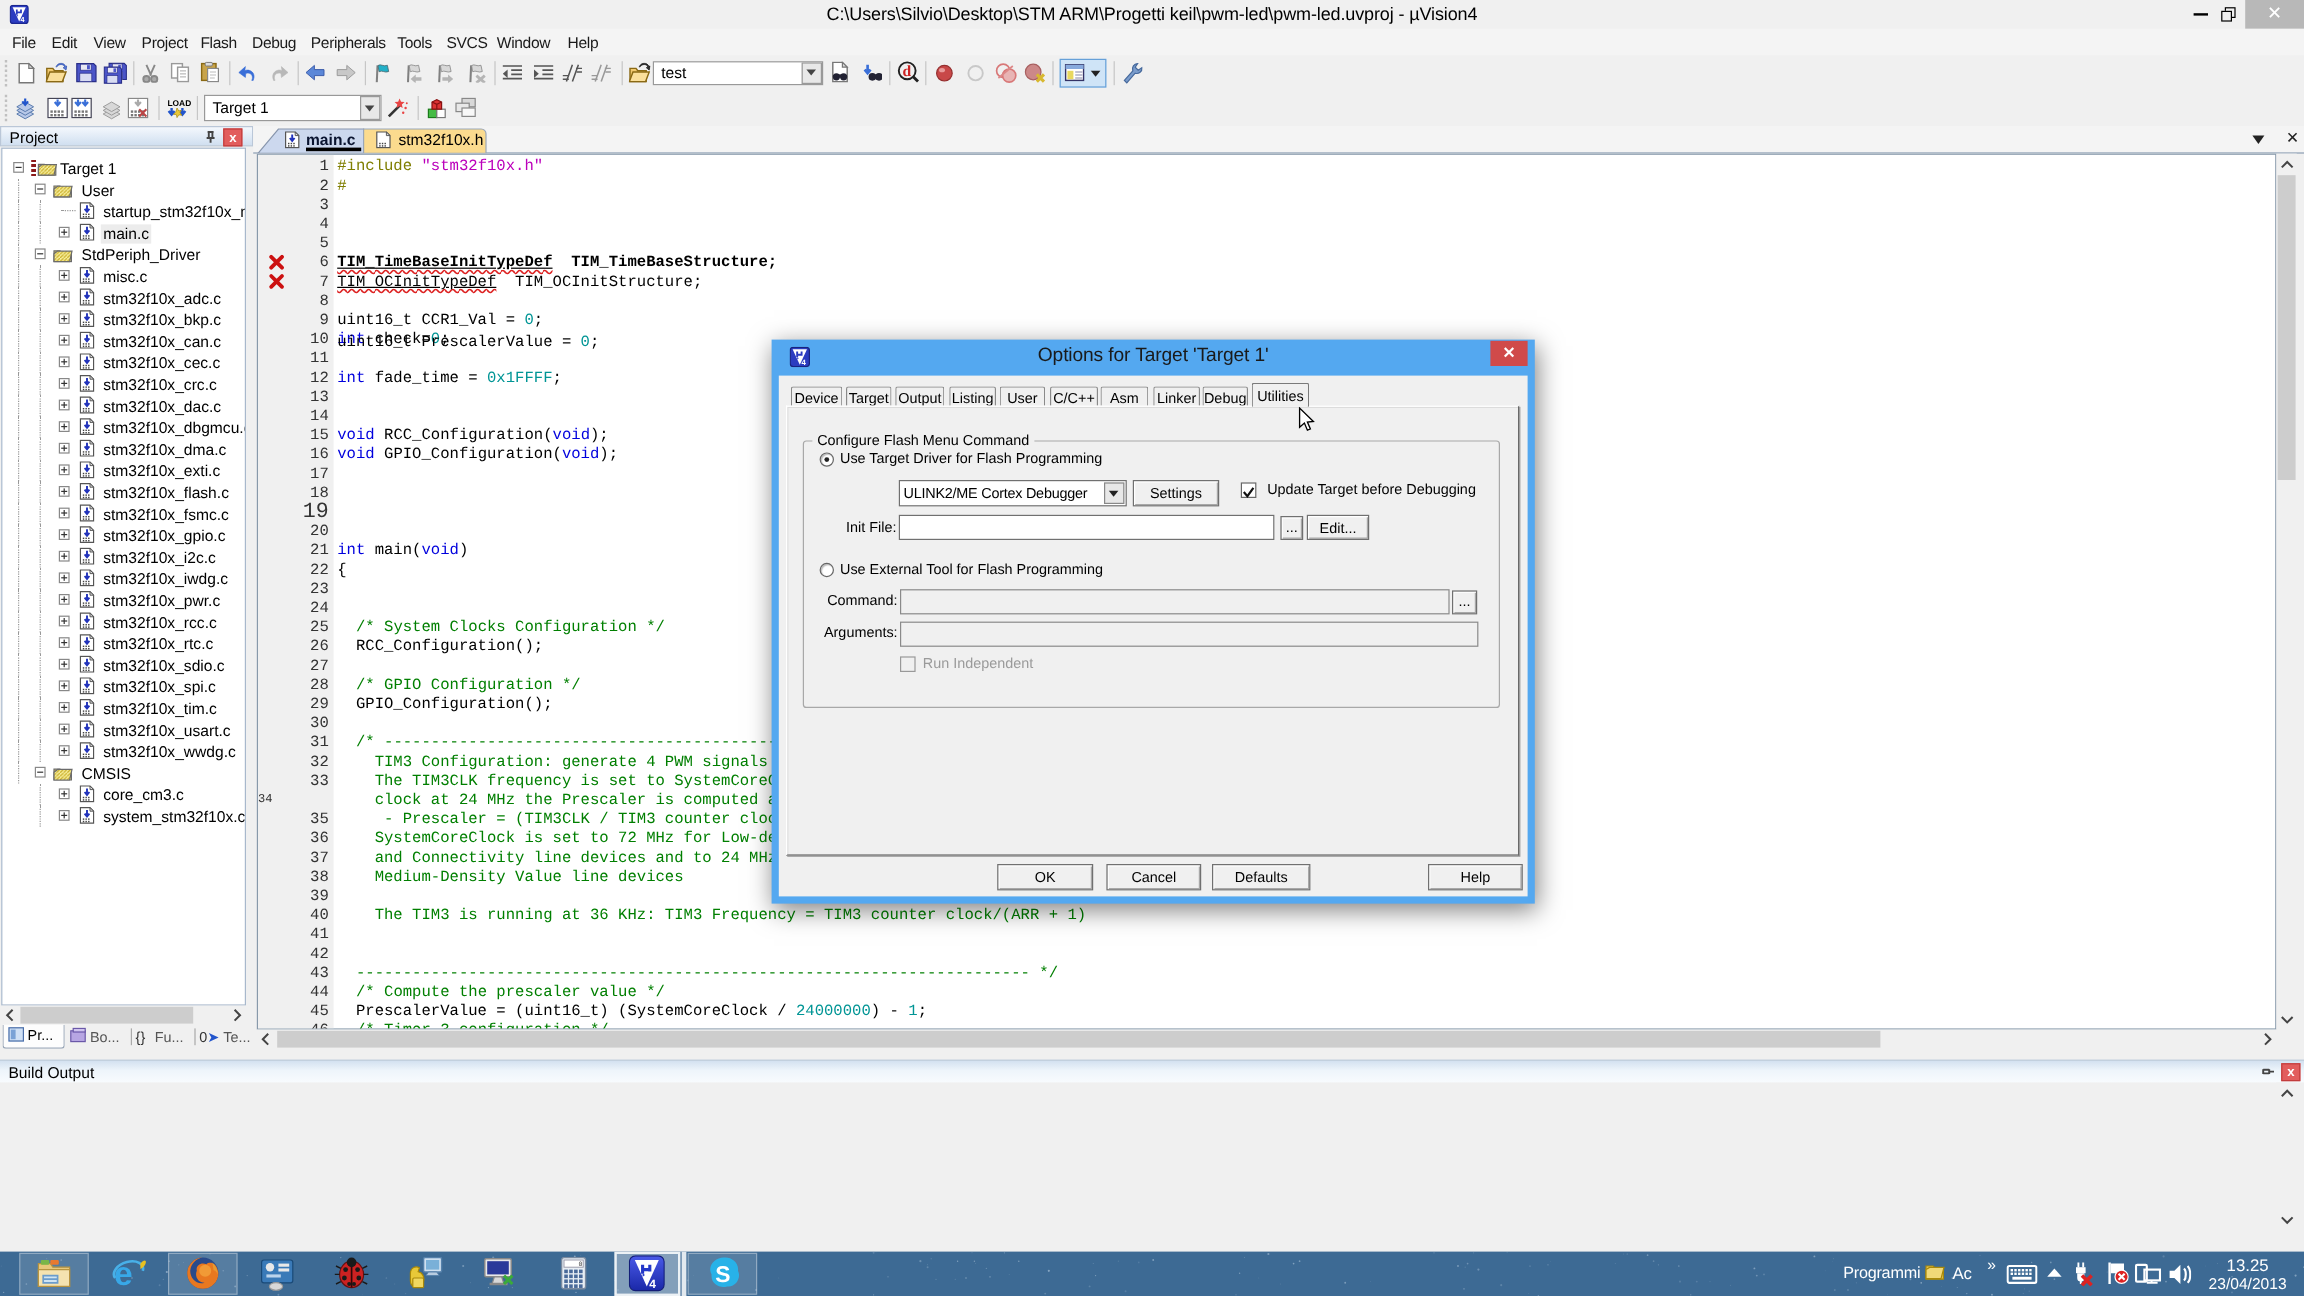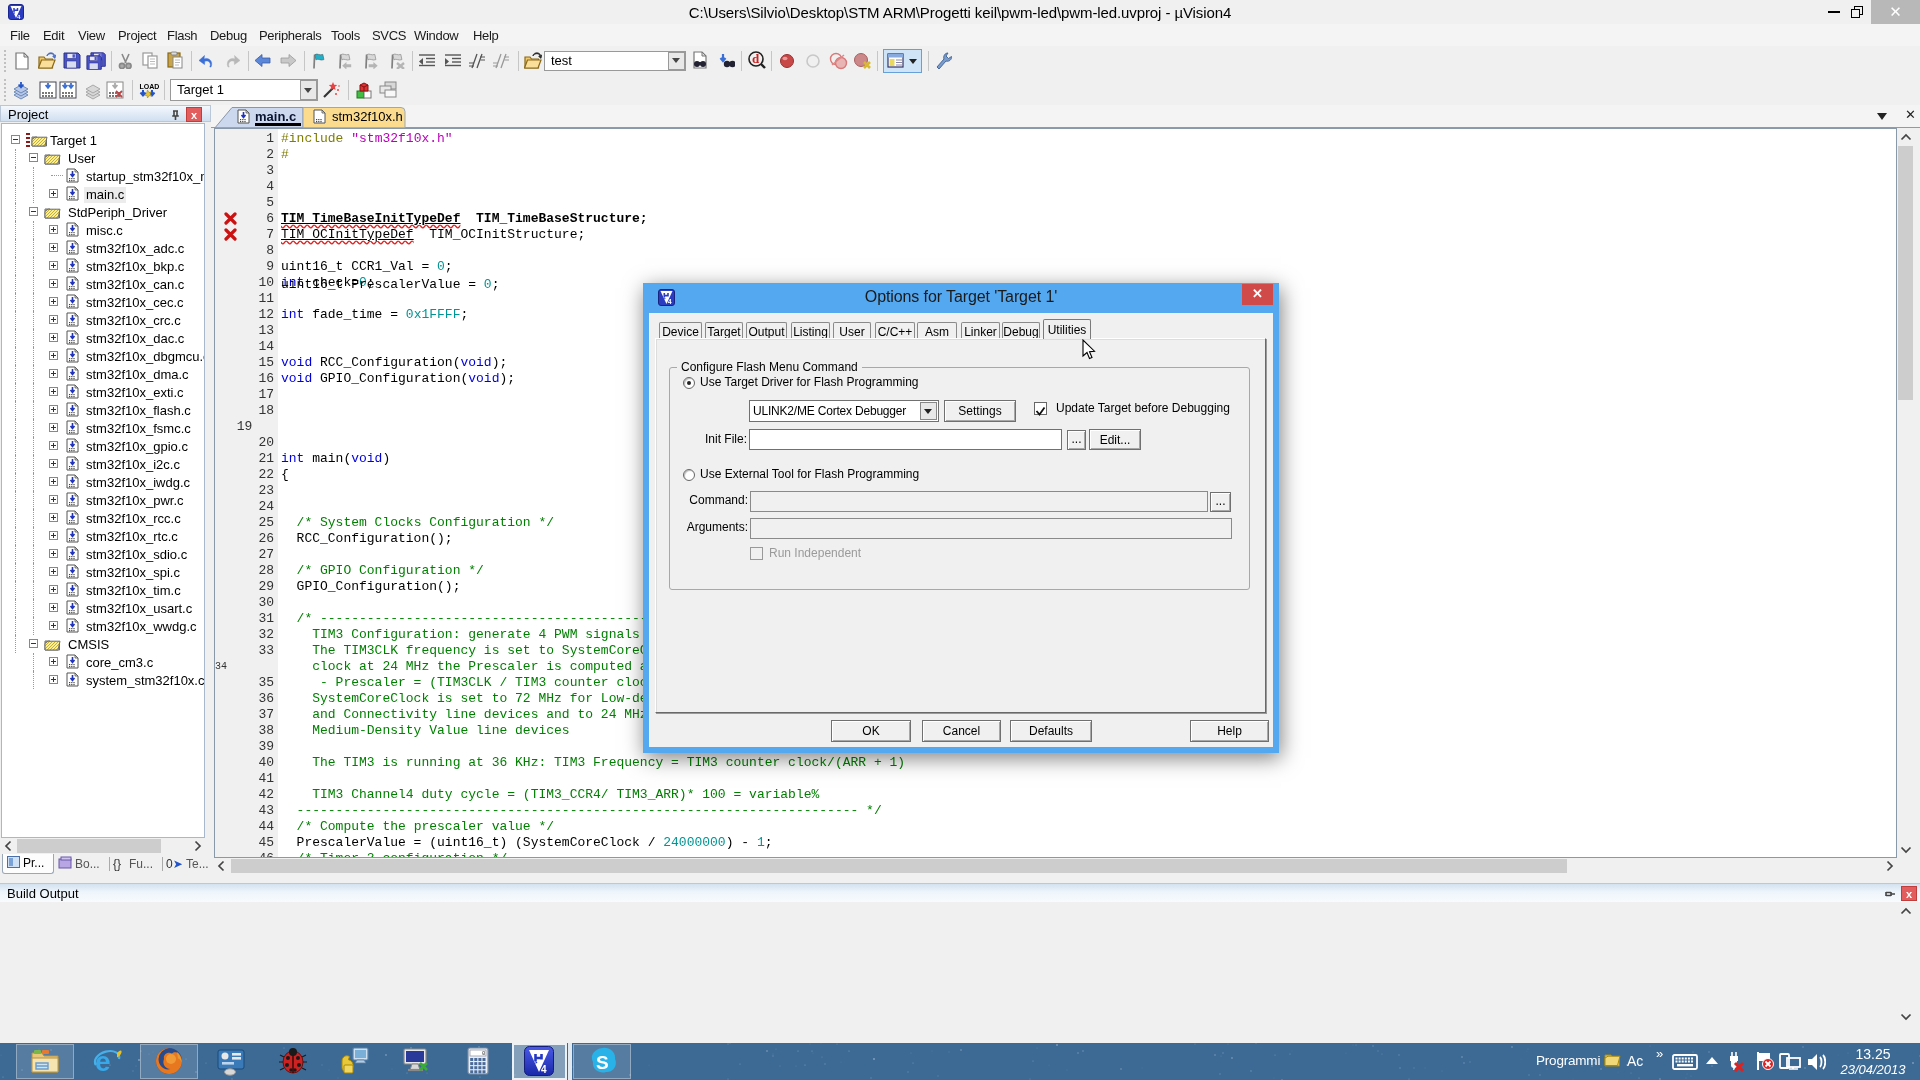--- a/index.html
+++ b/index.html
@@ -1036,21 +1036,21 @@
         <div class="abs mono" style="left:0;top:178px;width:59px;text-align:right;font-size:13px;line-height:16px;color:#333;">12</div>
         <div class="abs mono" style="left:66px;top:178px;font-size:13px;line-height:16px;white-space:pre;color:#000;"><span class="kw">int</span> fade_time = <span class="num">0x1FFFF</span>;</div>
         <div class="abs mono" style="left:0;top:194px;width:59px;text-align:right;font-size:13px;line-height:16px;color:#333;">13</div>
         <div class="abs mono" style="left:0;top:210px;width:59px;text-align:right;font-size:13px;line-height:16px;color:#333;">14</div>
         <div class="abs mono" style="left:0;top:226px;width:59px;text-align:right;font-size:13px;line-height:16px;color:#333;">15</div>
         <div class="abs mono" style="left:66px;top:226px;font-size:13px;line-height:16px;white-space:pre;color:#000;"><span class="kw">void</span> RCC_Configuration(<span class="kw">void</span>);</div>
         <div class="abs mono" style="left:0;top:242px;width:59px;text-align:right;font-size:13px;line-height:16px;color:#333;">16</div>
         <div class="abs mono" style="left:66px;top:242px;font-size:13px;line-height:16px;white-space:pre;color:#000;"><span class="kw">void</span> GPIO_Configuration(<span class="kw">void</span>);</div>
         <div class="abs mono" style="left:0;top:258px;width:59px;text-align:right;font-size:13px;line-height:16px;color:#333;">17</div>
         <div class="abs mono" style="left:0;top:274px;width:59px;text-align:right;font-size:13px;line-height:16px;color:#333;">18</div>
-        <div class="abs mono" style="left:0;top:290px;width:59px;text-align:center;font-size:13px;line-height:16px;color:#333;">19</div>
+        <div class="abs mono" style="left:0;top:290px;width:59px;text-align:right;font-size:18px;line-height:16px;color:#333;">19</div>
         <div class="abs mono" style="left:0;top:306px;width:59px;text-align:right;font-size:13px;line-height:16px;color:#333;">20</div>
         <div class="abs mono" style="left:0;top:322px;width:59px;text-align:right;font-size:13px;line-height:16px;color:#333;">21</div>
         <div class="abs mono" style="left:66px;top:322px;font-size:13px;line-height:16px;white-space:pre;color:#000;"><span class="kw">int</span> main(<span class="kw">void</span>)</div>
         <div class="abs mono" style="left:0;top:338px;width:59px;text-align:right;font-size:13px;line-height:16px;color:#333;">22</div>
         <div class="abs mono" style="left:66px;top:338px;font-size:13px;line-height:16px;white-space:pre;color:#000;">{</div>
         <div class="abs mono" style="left:0;top:354px;width:59px;text-align:right;font-size:13px;line-height:16px;color:#333;">23</div>
         <div class="abs mono" style="left:0;top:370px;width:59px;text-align:right;font-size:13px;line-height:16px;color:#333;">24</div>
         <div class="abs mono" style="left:0;top:386px;width:59px;text-align:right;font-size:13px;line-height:16px;color:#333;">25</div>
         <div class="abs mono" style="left:66px;top:386px;font-size:13px;line-height:16px;white-space:pre;color:#000;">  <span class="com">/* System Clocks Configuration */</span></div>
         <div class="abs mono" style="left:0;top:402px;width:59px;text-align:right;font-size:13px;line-height:16px;color:#333;">26</div>
@@ -1075,21 +1075,20 @@
         <div class="abs mono" style="left:66px;top:562px;font-size:13px;line-height:16px;white-space:pre;color:#000;"><span class="com">    SystemCoreClock is set to 72 MHz for Low-density, Medium-density, High-den</span></div>
         <div class="abs mono" style="left:0;top:578px;width:59px;text-align:right;font-size:13px;line-height:16px;color:#333;">37</div>
         <div class="abs mono" style="left:66px;top:578px;font-size:13px;line-height:16px;white-space:pre;color:#000;"><span class="com">    and Connectivity line devices and to 24 MHz for Low-Density Value line an</span></div>
         <div class="abs mono" style="left:0;top:594px;width:59px;text-align:right;font-size:13px;line-height:16px;color:#333;">38</div>
         <div class="abs mono" style="left:66px;top:594px;font-size:13px;line-height:16px;white-space:pre;color:#000;"><span class="com">    Medium-Density Value line devices</span></div>
         <div class="abs mono" style="left:0;top:610px;width:59px;text-align:right;font-size:13px;line-height:16px;color:#333;">39</div>
         <div class="abs mono" style="left:0;top:626px;width:59px;text-align:right;font-size:13px;line-height:16px;color:#333;">40</div>
         <div class="abs mono" style="left:66px;top:626px;font-size:13px;line-height:16px;white-space:pre;color:#000;"><span class="com">    The TIM3 is running at 36 KHz: TIM3 Frequency = TIM3 counter clock/(ARR + 1)</span></div>
         <div class="abs mono" style="left:0;top:642px;width:59px;text-align:right;font-size:13px;line-height:16px;color:#333;">41</div>
         <div class="abs mono" style="left:0;top:658px;width:59px;text-align:right;font-size:13px;line-height:16px;color:#333;">42</div>
-        <div class="abs mono" style="left:66px;top:658px;font-size:13px;line-height:16px;white-space:pre;color:#000;"><span class="com">    TIM3 Channel4 duty cycle = (TIM3_CCR4/ TIM3_ARR)* 100 = variable%</span></div>
         <div class="abs mono" style="left:0;top:674px;width:59px;text-align:right;font-size:13px;line-height:16px;color:#333;">43</div>
         <div class="abs mono" style="left:66px;top:674px;font-size:13px;line-height:16px;white-space:pre;color:#000;"><span class="com">  ------------------------------------------------------------------------ */</span></div>
         <div class="abs mono" style="left:0;top:690px;width:59px;text-align:right;font-size:13px;line-height:16px;color:#333;">44</div>
         <div class="abs mono" style="left:66px;top:690px;font-size:13px;line-height:16px;white-space:pre;color:#000;">  <span class="com">/* Compute the prescaler value */</span></div>
         <div class="abs mono" style="left:0;top:706px;width:59px;text-align:right;font-size:13px;line-height:16px;color:#333;">45</div>
         <div class="abs mono" style="left:66px;top:706px;font-size:13px;line-height:16px;white-space:pre;color:#000;">  PrescalerValue = (uint16_t) (SystemCoreClock / <span class="num">24000000</span>) - <span class="num">1</span>;</div>
         <div class="abs mono" style="left:0;top:722px;width:59px;text-align:right;font-size:13px;line-height:16px;color:#333;">46</div>
         <div class="abs mono" style="left:66px;top:722px;font-size:13px;line-height:16px;white-space:pre;color:#000;">  <span class="com">/* Timer 3 configuration */</span></div>
         <svg style="position:absolute;left:9px;top:83px;" width="13" height="13" viewBox="0 0 13 13">
           <path d="M2 2 L11 11 M11 2 L2 11" stroke="#cc1111" stroke-width="3.2" stroke-linecap="round"></path>
@@ -1444,21 +1443,21 @@
       <svg style="position:absolute;left:1779px;top:8px;" width="22" height="20" viewBox="0 0 22 20">
         <rect x="1" y="3" width="9" height="14" rx="1" fill="none" stroke="#fff" stroke-width="1.8"></rect>
         <rect x="8" y="7" width="13" height="9" fill="none" stroke="#fff" stroke-width="1.8"></rect>
         <path d="M10 18 h9 M14 16 v2" stroke="#fff" stroke-width="1.6"></path>
       </svg>
       <svg style="position:absolute;left:1806px;top:8px;" width="20" height="20" viewBox="0 0 20 20">
         <path d="M2 8 h4 l5 -5 v16 l-5 -5 h-4 z" fill="#fff"></path>
         <path d="M14 6 c2 2 2 8 0 10 M17 4 c3 3 3 11 0 14" stroke="#fff" stroke-width="1.8" fill="none"></path>
       </svg>
       <div style="position:absolute;left:1838px;top:3px;width:70px;text-align:center;font-size:14px;color:#fff;">13.25</div>
-      <div style="position:absolute;left:1838px;top:19px;width:70px;text-align:center;font-size:13px;color:#fff;font-style:italic;">23/04/2013</div>
+      <div style="position:absolute;left:1838px;top:19px;width:70px;text-align:center;font-size:13px;color:#fff;">23/04/2013</div>
 </div>
 <div class="abs" style="left:643px;top:283px;width:636px;height:470px;background:#54a8f0;box-shadow:2px 5px 20px rgba(0,0,0,0.5);">
       <div class="abs" style="left:6px;top:30px;width:624px;height:434px;background:#f0f0f0;"></div>
       <div class="abs" style="left:15px;top:6px;width:17px;height:17px;"><svg width="17" height="17">
           <rect x="0.5" y="0.5" width="16" height="16" rx="2.5" fill="#2b3cc0" stroke="#18237e" stroke-width="1"></rect>
           <path d="M2.5 2 h12 L8.5 15 Z" fill="#fff"></path>
           <path d="M6.3 4 v4.6 M10 4 v3.4 M6.3 6.6 h3.7" stroke="#2b3cc0" stroke-width="1.6" fill="none"></path>
           <path d="M6.3 8.6 v2 l1.4 -1 z" fill="#2b3cc0"></path>
           <text x="10" y="15" font-size="6.5" font-weight="bold" fill="#fff" font-family="Liberation Sans">4</text>
         </svg></div>

